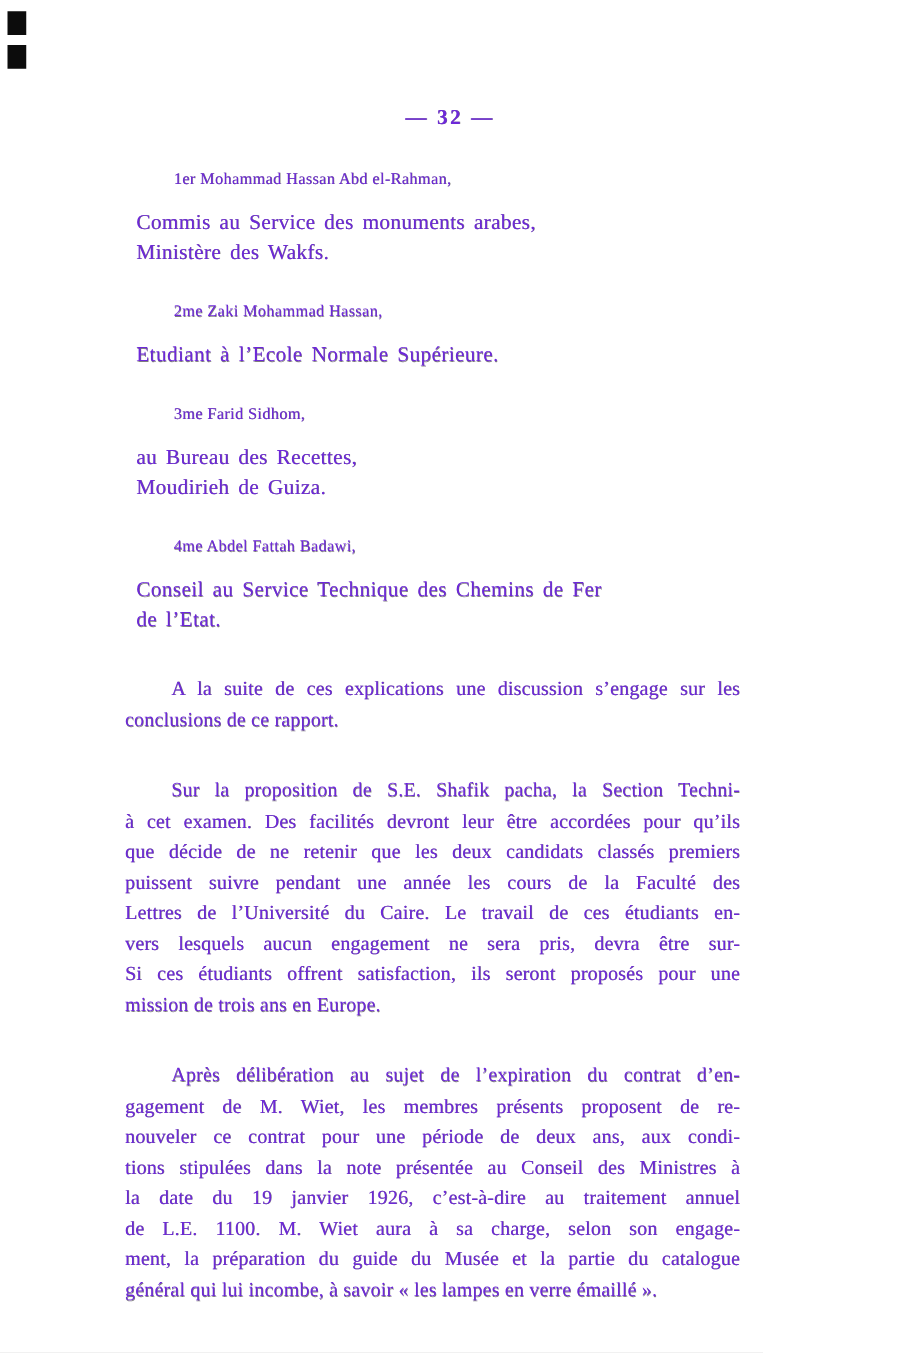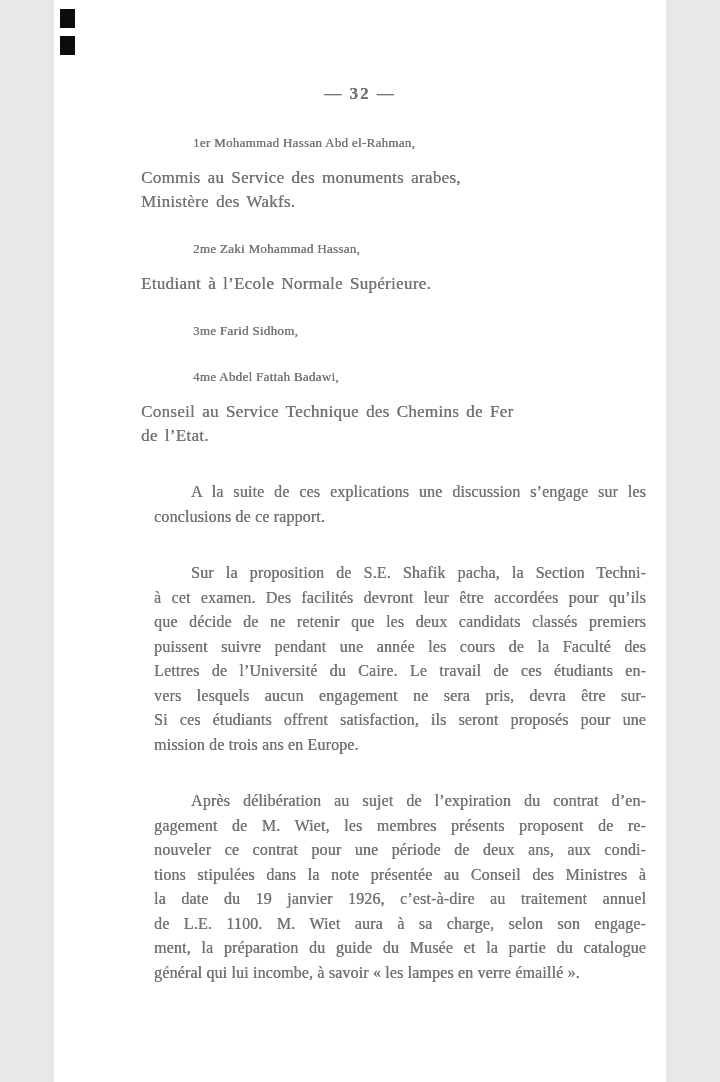--- a/index.html
+++ b/index.html
@@ -2,27 +2,27 @@
 <html><head>
 <meta charset="utf-8">
 <style>
   html, body {
     margin: 0;
     padding: 0;
     background: #e8e8e8;
   }
   .page {
     position: relative;
-    width: 612px;
+    width: 720px;
     height: 1082px;
     margin: 0 auto;
     background: #ffffff;
     overflow: hidden;
     font-family: "Liberation Serif", "DejaVu Serif", serif;
-    color: #737373;
+    color: #6d28d9;
     text-shadow: 0.35px 0.25px 0 rgba(20,18,16,0.55);
   }
   .scan-mark {
     position: absolute;
     left: 6px;
     width: 15px;
     height: 19px;
     background: #0c0c0c;
     text-shadow: none;
   }
@@ -43,21 +43,21 @@
   .candidate { margin-top: 24px; }
   .candidate:first-child { margin-top: 0; }
   .candidate-rank-line {
     margin-left: 139px;
     font-size: 13px;
     line-height: 22px;
     letter-spacing: 0.3px;
   }
   .candidate-details { margin-top: 12px; }
   .candidate-detail-line {
-    margin-left: 87px;
+    margin-left: 109px;
     font-size: 17px;
     line-height: 24px;
     letter-spacing: 0.3px;
     word-spacing: 2.5px;
   }
 
   .body-text { }
   .paragraph {
     margin-left: 100px;
     width: 492px;
@@ -94,20 +94,24 @@
         </div>
       </div>
       <div class="candidate">
         <div class="candidate-rank-line">2me Zaki Mohammad Hassan,</div>
         <div class="candidate-details">
           <div class="candidate-detail-line">Etudiant à l’Ecole Normale Supérieure.</div>
         </div>
       </div>
       <div class="candidate">
         <div class="candidate-rank-line">3me Farid Sidhom,</div>
+        <div class="candidate-details">
+          <div class="candidate-detail-line">au Bureau des Recettes,</div>
+          <div class="candidate-detail-line">Moudirieh de Guiza.</div>
+        </div>
       </div>
       <div class="candidate">
         <div class="candidate-rank-line">4me Abdel Fattah Badawi,</div>
         <div class="candidate-details">
           <div class="candidate-detail-line">Conseil au Service Technique des Chemins de Fer</div>
           <div class="candidate-detail-line">de l’Etat.</div>
         </div>
       </div>
     </div>
 

